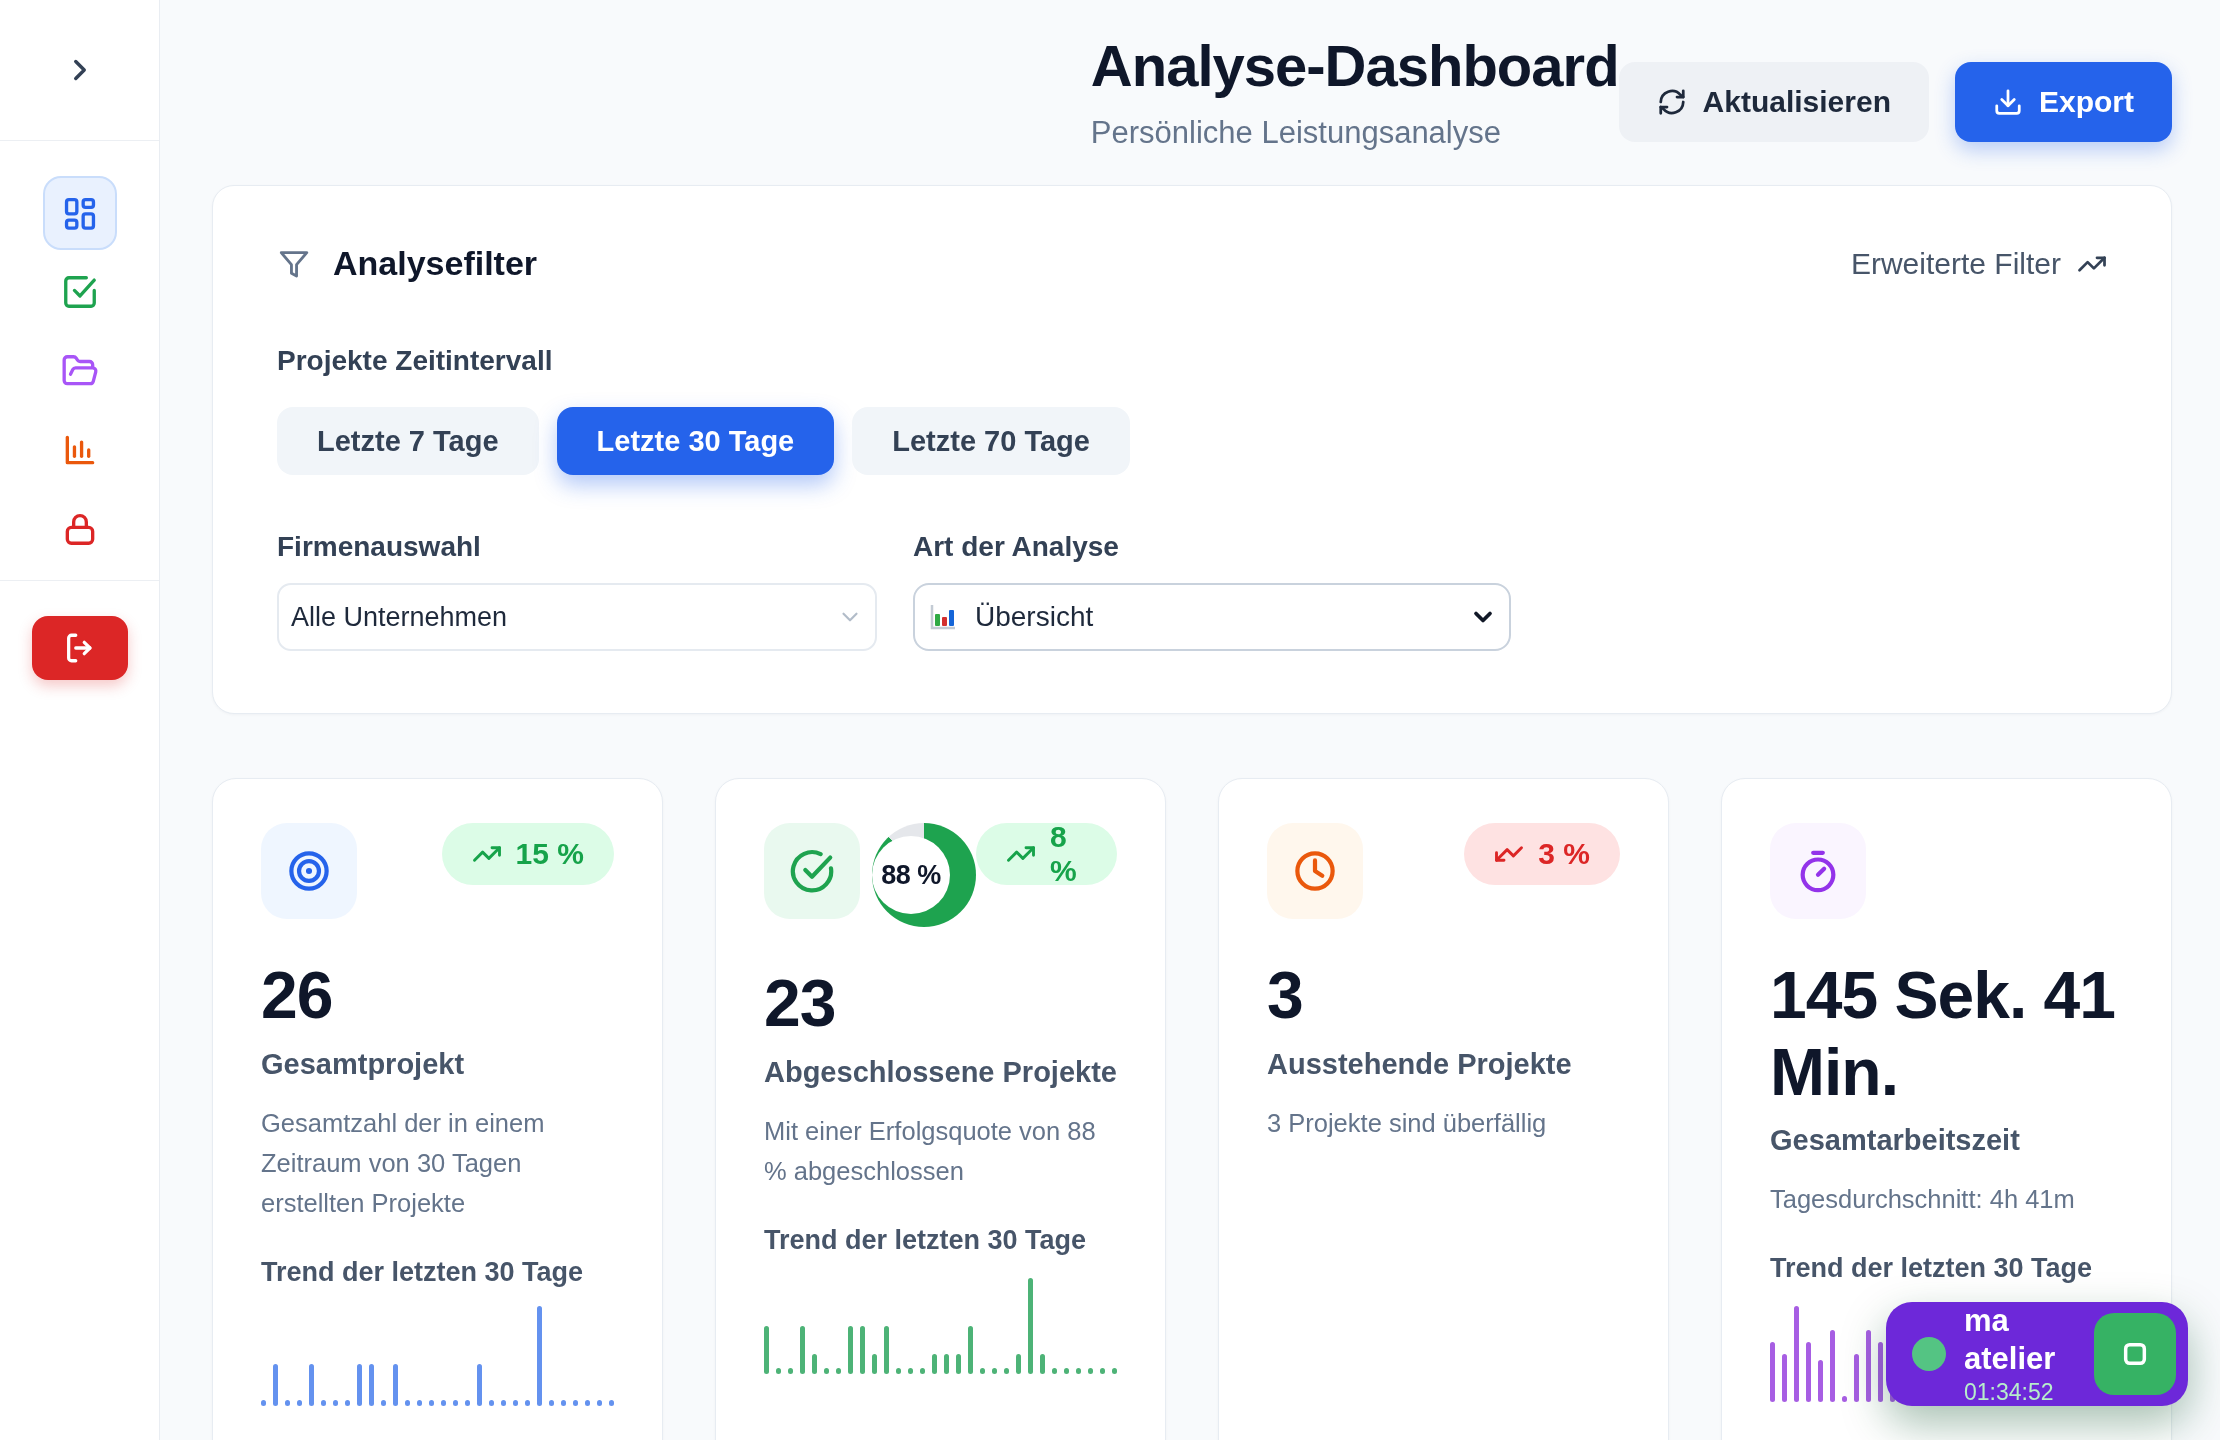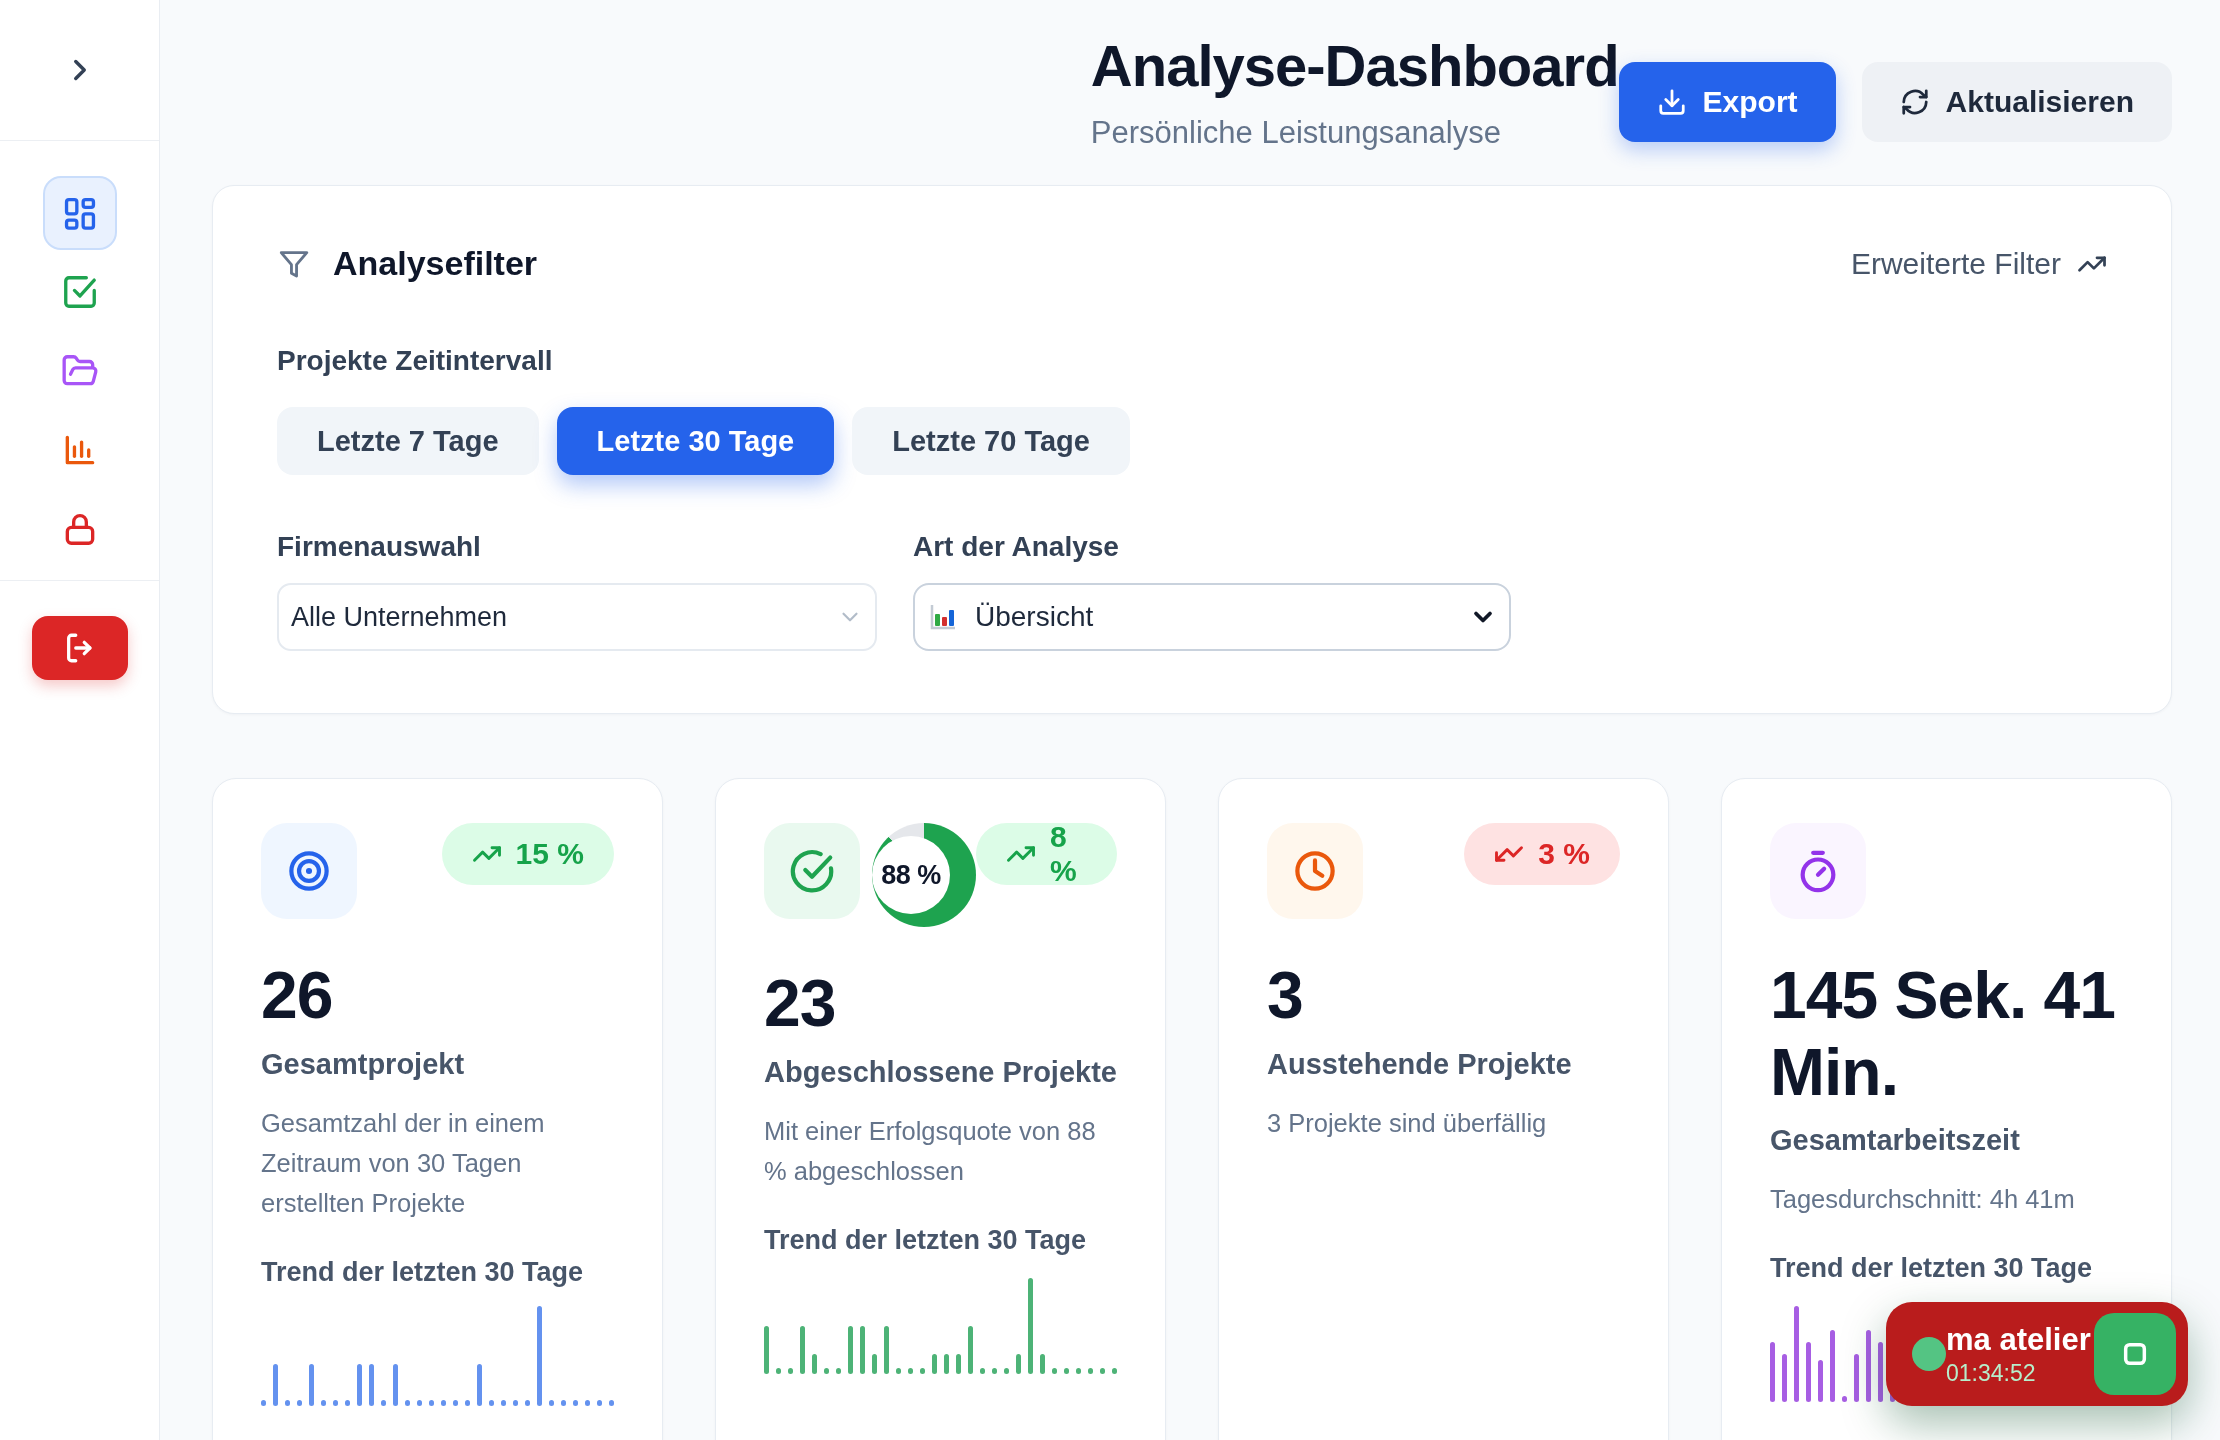--- a/index.html
+++ b/index.html
@@ -57,21 +57,21 @@
   .donut { width:104px; height:104px; border-radius:50%; display:flex; align-items:center; justify-content:flex-start; }
   .donut-hole { width:78px; height:78px; border-radius:50%; background:#ffffff; display:flex; align-items:center; justify-content:center; font-size:27px; font-weight:700; color:#0f172a; letter-spacing:-0.5px; }
   .stat-value { margin-top:38px; font-size:66px; font-weight:800; color:#0f172a; line-height:1.16; letter-spacing:-1px; white-space:pre-line; }
   .stat-title { margin-top:14px; font-size:29px; font-weight:600; color:#475569; }
   .stat-desc { margin-top:22px; font-size:25.5px; color:#64748b; line-height:40px; white-space:pre-line; }
   .trend-label { margin-top:34px; font-size:27px; font-weight:600; color:#475569; }
   .trend-chart { margin-top:16px; height:102px; display:flex; align-items:flex-end; justify-content:space-between; }
   .trend-chart .bar { width:5px; border-radius:3px; }
 
   
-  .timer-toast { position:absolute; right:32px; bottom:34px; width:302px; height:104px; background:#b91c1c; border-radius:26px; display:flex; align-items:center; padding:0 12px 0 26px; gap:0; box-shadow:0 18px 44px rgba(6,78,36,.35); z-index:20; }
+  .timer-toast { position:absolute; right:32px; bottom:34px; width:302px; height:104px; background:#6d28d9; border-radius:26px; display:flex; align-items:center; padding:0 12px 0 26px; gap:18px; box-shadow:0 18px 44px rgba(6,78,36,.35); z-index:20; }
   .timer-dot { width:34px; height:34px; border-radius:50%; background:#54c483; flex:none; }
   .timer-texts { flex:1; min-width:0; }
   .timer-name { font-size:31px; font-weight:700; color:#ffffff; line-height:1.2; }
   .timer-time { font-size:23px; color:#b7eecb; margin-top:2px; }
   .timer-stop { width:82px; height:82px; border-radius:20px; background:#36b264; border:none; display:flex; align-items:center; justify-content:center; cursor:pointer; flex:none; }
 
   svg { display:block; }
 </style>
 </head>
 <body>
@@ -148,40 +148,40 @@
   </aside>
 
   <main class="main">
 
     <div class="header-row">
       <div>
         <h1 class="page-title">Analyse-Dashboard</h1>
         <div class="page-subtitle">Persönliche Leistungsanalyse</div>
       </div>
       <div class="header-actions">
-        <button class="btn btn-primary">
-          <span>
-            <svg width="30" height="30" viewBox="0 0 24 24" fill="none" stroke="#ffffff" stroke-width="2.2" stroke-linecap="round" stroke-linejoin="round">
-                <path d="M21 15v4a2 2 0 0 1-2 2H5a2 2 0 0 1-2-2v-4"></path>
-                <polyline points="7 10 12 15 17 10"></polyline>
-                <line x1="12" y1="15" x2="12" y2="3"></line>
-              </svg>
-          </span>
-          <span>Export</span>
-        </button>
         <button class="btn btn-ghost">
           <span>
             <svg width="30" height="30" viewBox="0 0 24 24" fill="none" stroke="#1e293b" stroke-width="2.2" stroke-linecap="round" stroke-linejoin="round">
                 <path d="M3 12a9 9 0 0 1 15.74-5.74L21 8"></path>
                 <path d="M21 3v5h-5"></path>
                 <path d="M21 12a9 9 0 0 1-15.74 5.74L3 16"></path>
                 <path d="M3 21v-5h5"></path>
               </svg>
           </span>
           <span>Aktualisieren</span>
+        </button>
+        <button class="btn btn-primary">
+          <span>
+            <svg width="30" height="30" viewBox="0 0 24 24" fill="none" stroke="#ffffff" stroke-width="2.2" stroke-linecap="round" stroke-linejoin="round">
+                <path d="M21 15v4a2 2 0 0 1-2 2H5a2 2 0 0 1-2-2v-4"></path>
+                <polyline points="7 10 12 15 17 10"></polyline>
+                <line x1="12" y1="15" x2="12" y2="3"></line>
+              </svg>
+          </span>
+          <span>Export</span>
         </button>
       </div>
     </div>
 
     <section class="filter-card">
       <div class="filter-head">
         <div class="filter-title-wrap">
           <span>
             <svg width="34" height="34" viewBox="0 0 24 24" fill="none" stroke="#64748b" stroke-width="2" stroke-linecap="round" stroke-linejoin="round">
                 <polygon points="21 4 3 4 10.2 12.5 10.2 18.5 13.8 20.5 13.8 12.5 21 4"></polygon>

